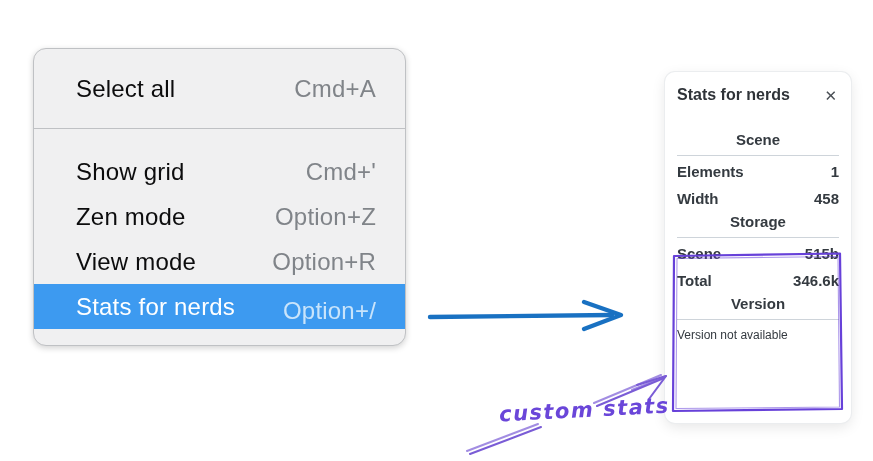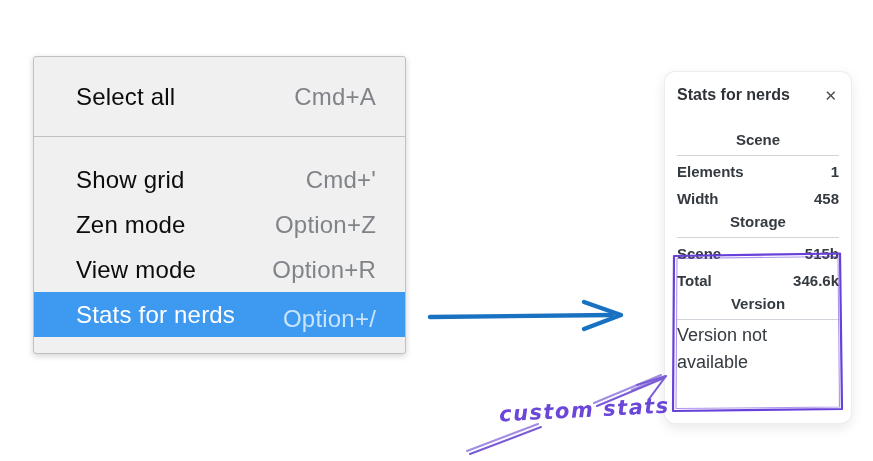--- a/index.html
+++ b/index.html
@@ -9,25 +9,25 @@
     position: relative;
     width: 873px;
     height: 461px;
     background: #ffffff;
     overflow: hidden;
   }
 
   
   .menu {
     position: absolute;
-    left: 33px; top: 56px;
+    left: 33px; top: 48px;
     width: 373px; height: 298px;
     background: #f0f0f1;
     border: 1px solid #bfc1c4;
-    border-radius: 3px;
+    border-radius: 13px;
     box-shadow: 0 2px 6px rgba(0,0,0,0.18);
     overflow: hidden;
   }
   .menu-row {
     display: flex;
     justify-content: space-between;
     align-items: center;
     padding: 0 29px 0 42px;
     height: 45px;
     font-size: 24px;
@@ -73,21 +73,21 @@
   .sec-rule { border: none; border-top: 1px solid #ced4da; margin: 5px 12px 2px 12px; }
   .stat-rows { margin-top: 2px; }
   .stat-row {
     display: flex;
     justify-content: space-between;
     padding: 0 12px;
     font-size: 15px;
     line-height: 27px;
     font-weight: bold;
   }
-  .stat-note { padding: 0 12px; font-size: 18px; line-height: 27px; }
+  .stat-note { padding: 0 12px; font-size: 12px; line-height: 27px; }
 
   
   .overlay {
     position: absolute;
     left: 0; top: 0;
     width: 873px; height: 461px;
     pointer-events: none;
   }
   .custom-stats-label {
     position: absolute;

